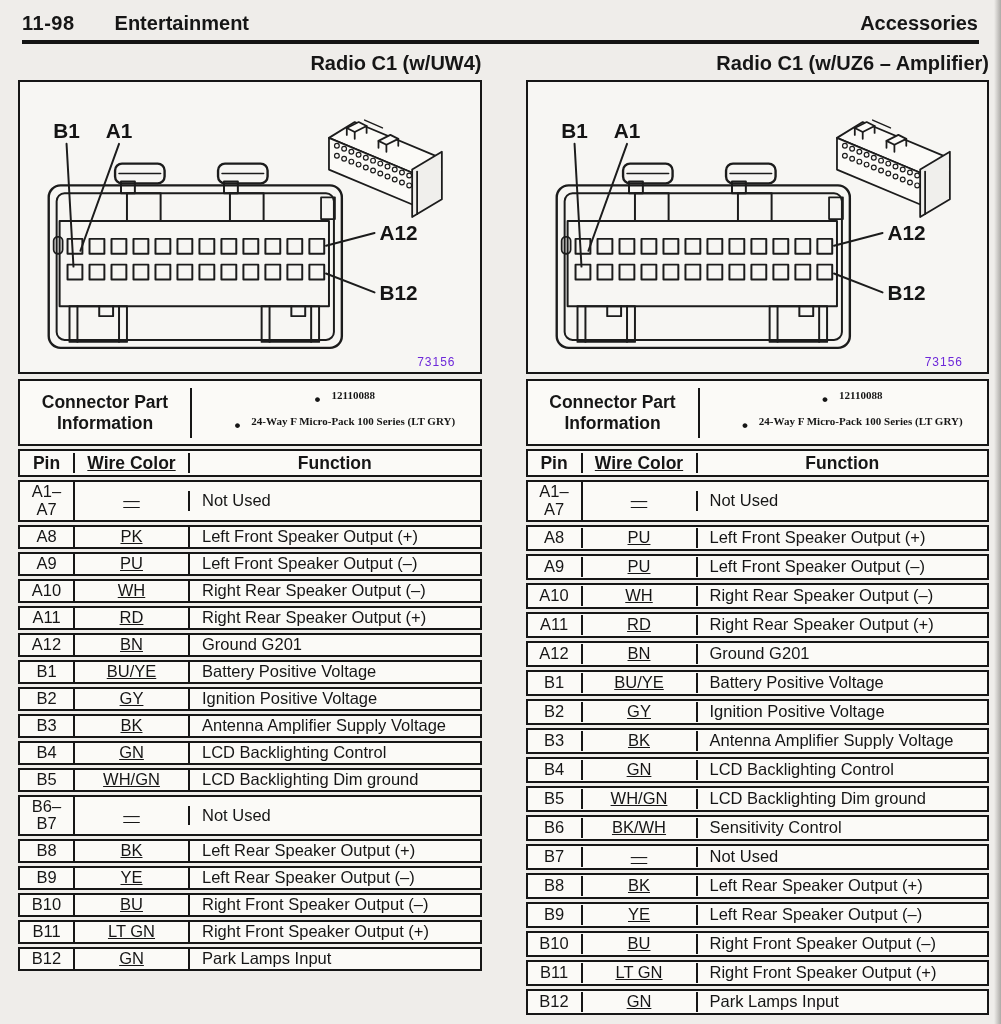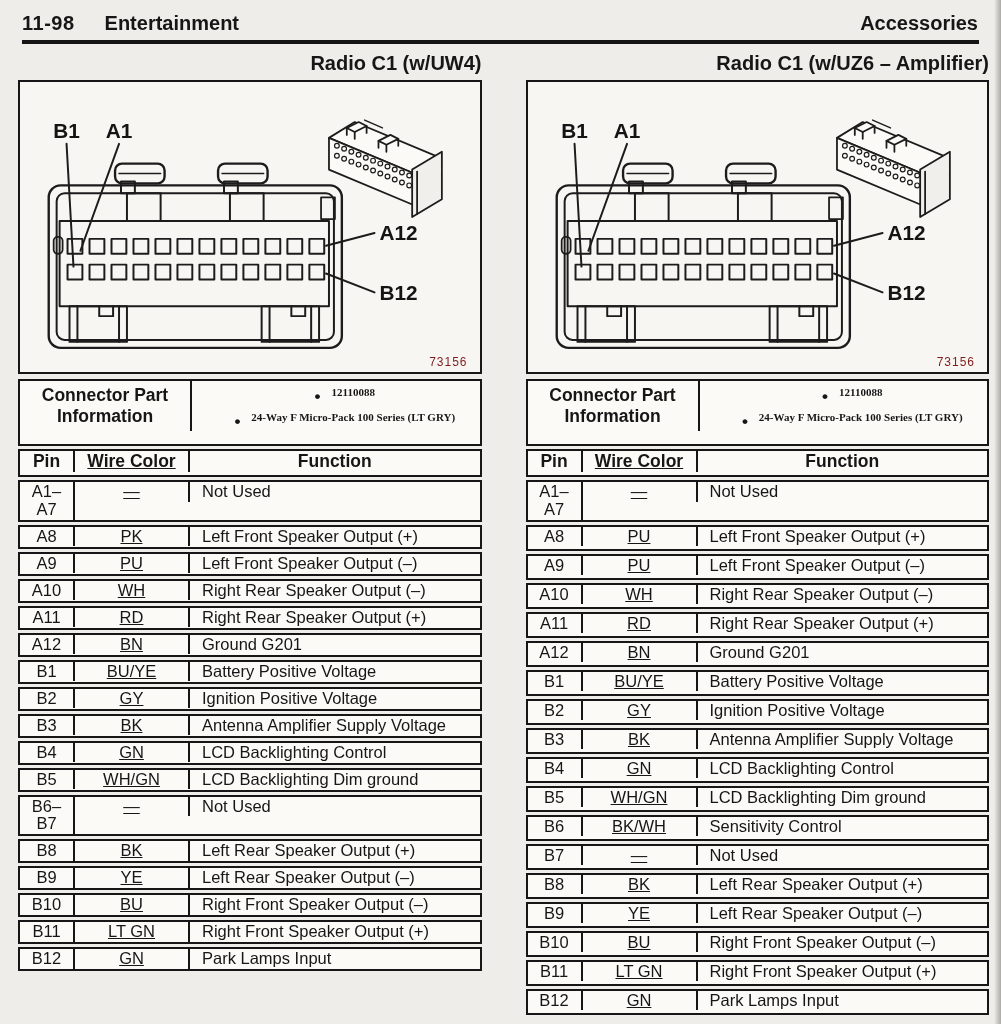--- a/index.html
+++ b/index.html
@@ -14,48 +14,48 @@
     background:linear-gradient(to right,rgba(0,0,0,0),rgba(90,88,84,.45));
     pointer-events:none;
   }
   
   .pg-header {
     display:flex; align-items:baseline;
     padding:12px 23px 0 22px;
     font-size:20px; font-weight:bold;
   }
   .pg-num { letter-spacing:.5px; }
-  .pg-section { margin-left:30px;text-align:center; }
+  .pg-section { margin-left:40px;text-align:center; }
   .pg-right { margin-left:auto; }
   .pg-rule { height:4px; background:#141414; margin:5px 22px 0 22px; }
 
   
   .panels { display:flex; gap:44px; padding:6px 12px 0 18px; }
   .panel { flex:1 1 0; min-width:0; }
   .panel-title {
     text-align:right; font-size:20px; font-weight:bold;
     padding:2px 0 5px 0; white-space:nowrap;
   }
 
   
   .diagram-box {
     position:relative; border:2px solid #161616; height:294px;
     background:#f7f6f3;
   }
   .diag-svg { position:absolute; inset:0; width:100%; height:100%; }
   .fig-num {
-    position:absolute; right:12px; bottom:3px;
-    font-size:12px; color:#7f1d1d; letter-spacing:1px;
+    position:absolute; right:24px; bottom:3px;
+    font-size:12px; color:#6d28d9; letter-spacing:1px;
   }
 
   
   .ctable { margin-top:5px; }
   .tr {
     display:flex; border:2px solid #161616; margin-top:3px;
-    background:#fbfaf7; align-items:flex-start;
+    background:#fbfaf7; align-items:center;
   }
   .td {
     display:flex; align-items:center; justify-content:center;
     text-align:center; font-size:16.5px; line-height:1.08;
     padding:1px 3px;
   }
   .td.pin  { width:55px; border-right:2px solid #161616; white-space:pre-line; }
   .td.wire { width:115px; border-right:2px solid #161616;text-decoration:underline; }
   .td.func { flex:1; justify-content:flex-start; text-align:left; padding-left:12px; }
   .head-row .td { font-weight:bold; font-size:17.5px; }

